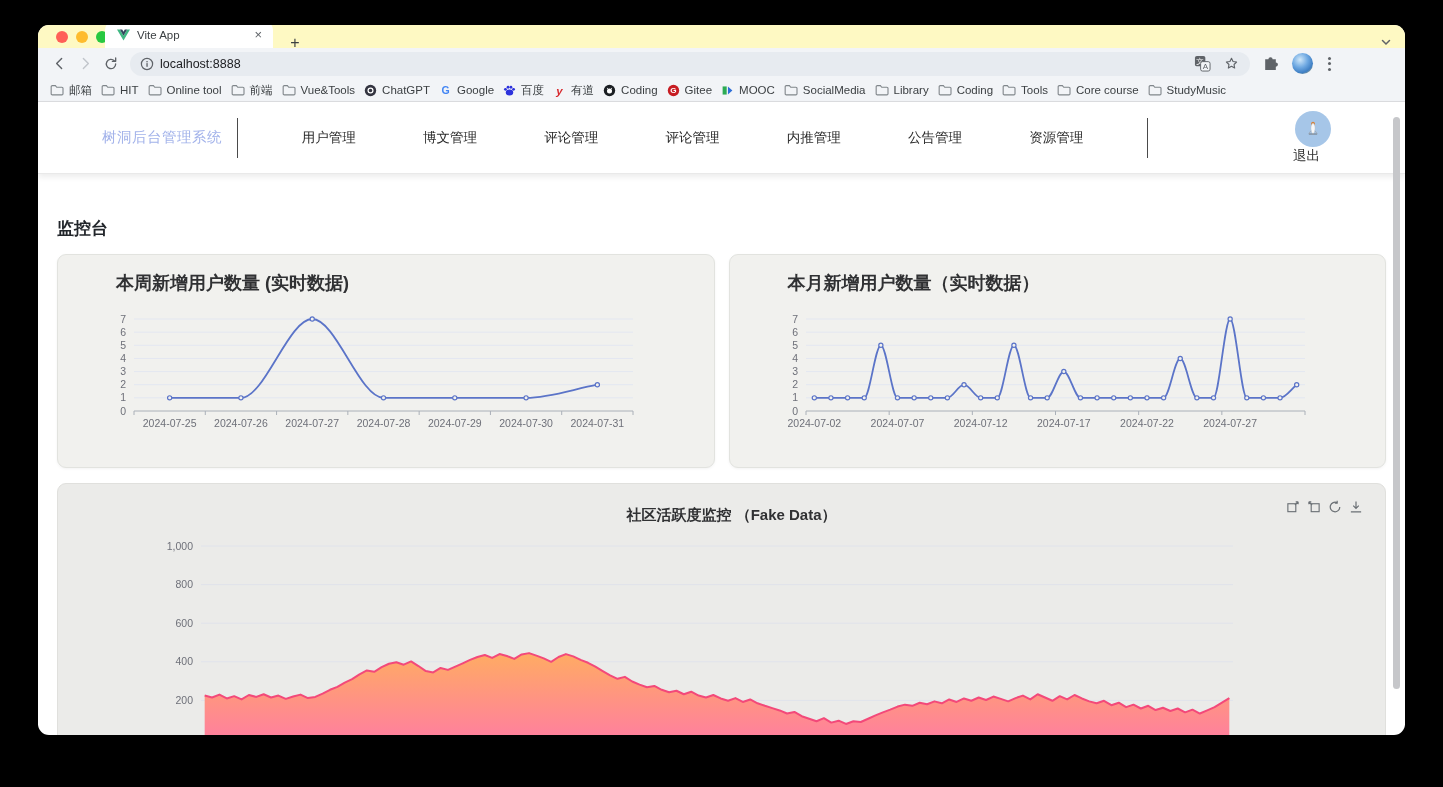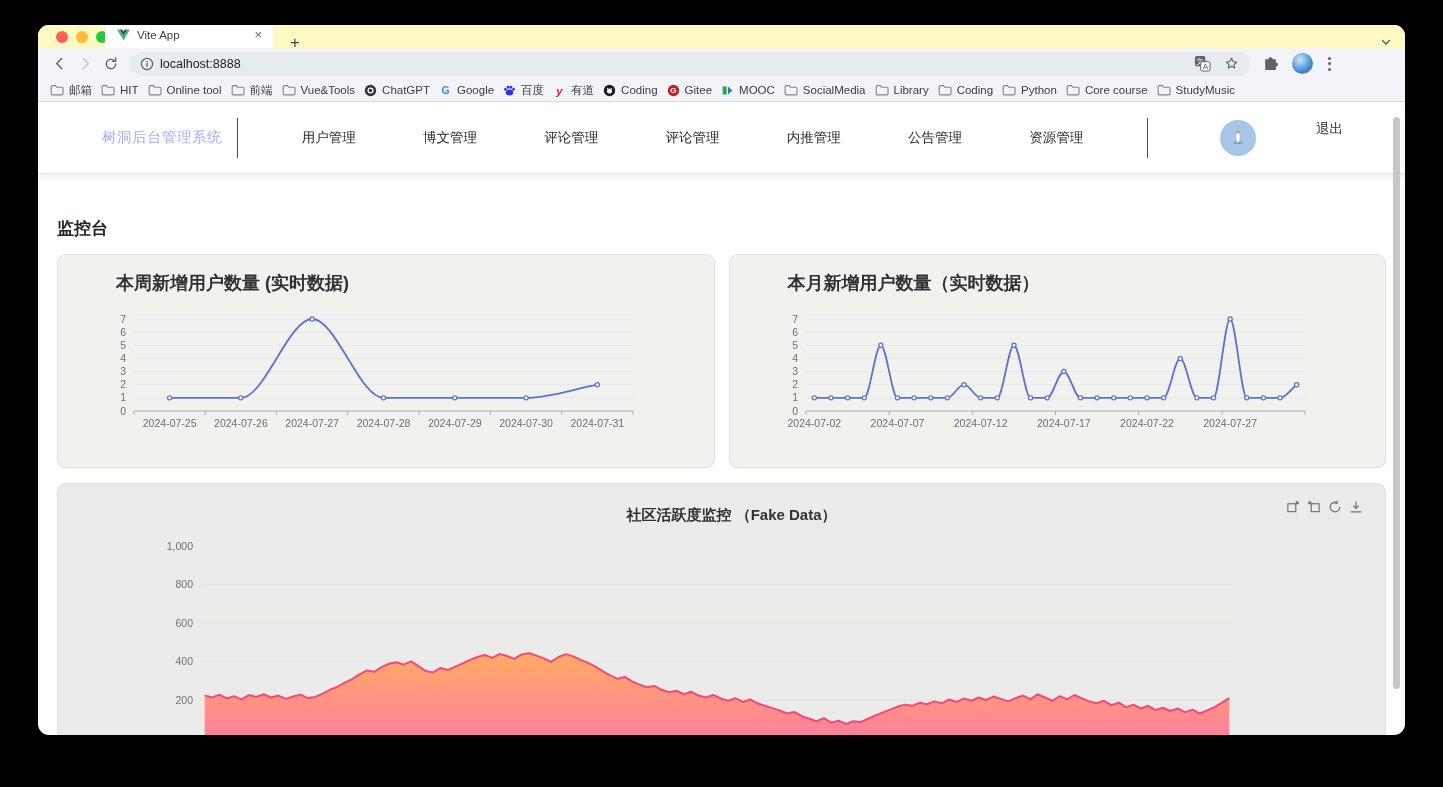--- a/index.html
+++ b/index.html
@@ -34,21 +34,21 @@
   .bookmarks{height:23px;background:#f2f4f7;display:flex;align-items:center;padding:0 8px 0 12px;gap:9px;border-bottom:1px solid #dcdde0;font-size:11.5px;color:#3c4043;}
   .bm-item{display:flex;align-items:center;gap:5px;white-space:nowrap;}
 
   
   .page{position:relative;height:623px;background:#fff;}
   .appnav{height:72px;display:flex;align-items:center;border-bottom:1px solid #e9e9e9;box-shadow:0 3px 6px rgba(0,0,0,.08);position:relative;background:#fff;}
   .brand{width:199px;padding-left:64px;font-size:14.5px;color:#a2b2ea;letter-spacing:.5px;white-space:nowrap;}
   .nav-divider{width:1px;height:40px;background:#4a4a4a;}
   .menu{flex:1;display:flex;justify-content:space-around;padding:0 30px;}
   .menu .nav-item{font-size:13.5px;color:#2b2b2b;cursor:default;}
-  .nav-right{width:257px;display:flex;align-items:flex-start;}
+  .nav-right{width:257px;display:flex;align-items:center;flex-direction:column;}
   .user-avatar{width:36px;height:36px;border-radius:50%;background:#a6c6e8;margin-left:72px;display:flex;align-items:center;justify-content:center;}
   .logout{margin-left:60px;font-size:13.5px;color:#303030;}
 
   .content{padding:0 19px;}
   .page-title{margin-top:40px;font-size:17px;font-weight:700;color:#22262b;height:30px;line-height:30px;}
   .cards-row{display:flex;gap:14px;margin-top:10px;}
   .card{flex:1;height:214px;background:#f1f1ee;border:1px solid #e2e3df;border-radius:9px;box-shadow:0 1px 3px rgba(0,0,0,.05);padding:12px 0 0 0;overflow:hidden;}
   .card-title{font-size:18px;font-weight:700;color:#303133;margin:4px 0 2px 58px;}
   .card svg{display:block;}
 
@@ -276,21 +276,21 @@
             </svg>
           </span>
           <span>Coding</span>
         </div>
         <div class="bm-item">
           <span style="display: flex;">
             <svg width="14" height="12" viewBox="0 0 16 14">
               <path d="M1.2 3.2 a1.3 1.3 0 0 1 1.3 -1.3 h3.6 l1.6 1.9 h6 a1.3 1.3 0 0 1 1.3 1.3 v6.3 a1.3 1.3 0 0 1 -1.3 1.3 H2.5 a1.3 1.3 0 0 1 -1.3 -1.3 z" fill="none" stroke="#80868b" stroke-width="1.3"></path>
             </svg>
           </span>
-          <span>Python</span>
+          <span>Tools</span>
         </div>
         <div class="bm-item">
           <span style="display: flex;">
             <svg width="14" height="12" viewBox="0 0 16 14">
               <path d="M1.2 3.2 a1.3 1.3 0 0 1 1.3 -1.3 h3.6 l1.6 1.9 h6 a1.3 1.3 0 0 1 1.3 1.3 v6.3 a1.3 1.3 0 0 1 -1.3 1.3 H2.5 a1.3 1.3 0 0 1 -1.3 -1.3 z" fill="none" stroke="#80868b" stroke-width="1.3"></path>
             </svg>
           </span>
           <span>Core course</span>
         </div>
         <div class="bm-item">

